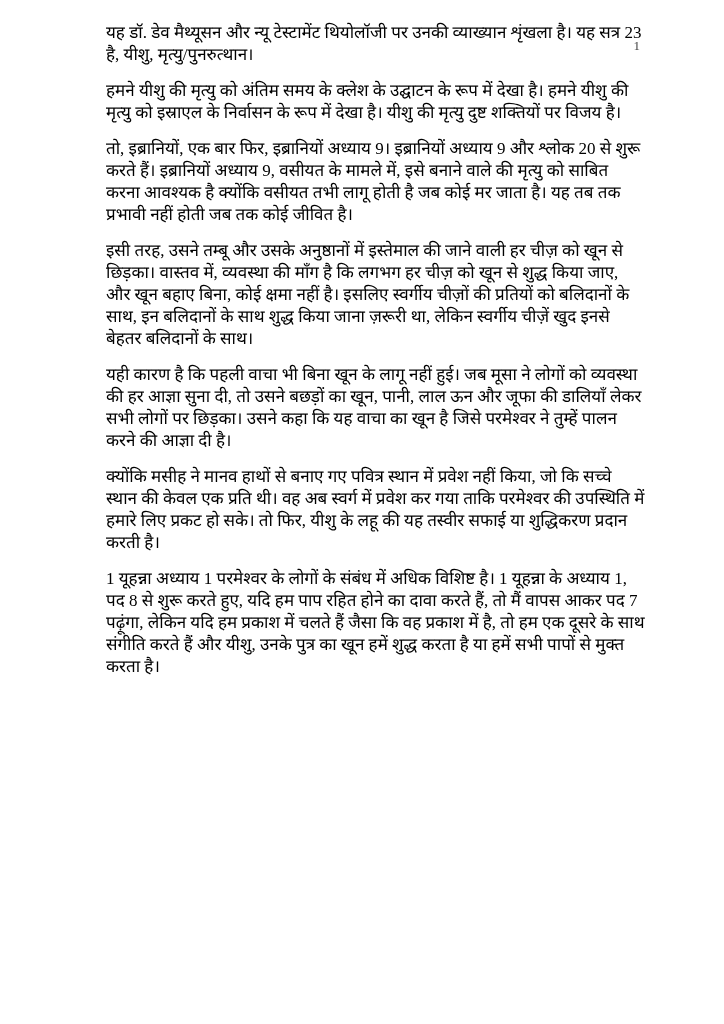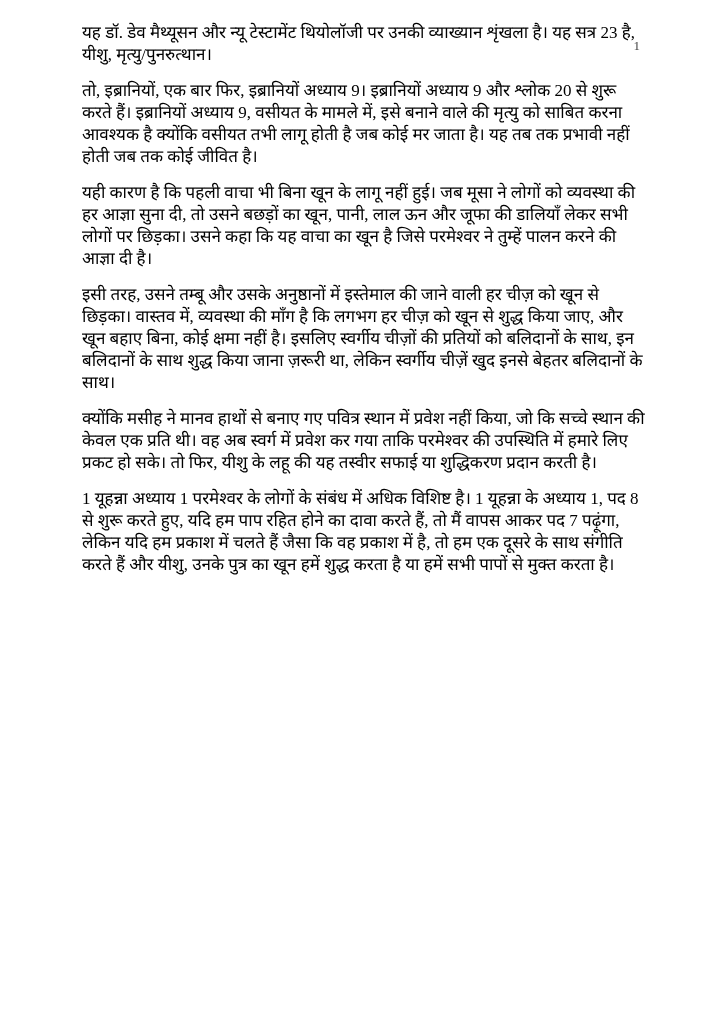--- a/index.html
+++ b/index.html
@@ -38,40 +38,41 @@
   }
   .copyright {
     margin-top: 6px;
     text-align: center;
     font-size: 16px;
     line-height: 20px;
     font-weight: 400;
     color: #000000;
   }
   .content {
-    margin: 22px 79px 0 82px;
+    margin: 22px 79px 0 106px;
     text-align: left;
   }
   .content p {
     margin: 0 0 14px 0;
     font-size: 17px;
     line-height: 22px;
     color: #000000;
   }
 </style>
 </head>
 <body>
 
 <div class="page">
 
   <div class="page-number">1</div>
 
 
   <main class="content">
     <p>यह डॉ. डेव मैथ्यूसन और न्यू टेस्टामेंट थियोलॉजी पर उनकी व्याख्यान शृंखला है। यह सत्र 23 है, यीशु, मृत्यु/पुनरुत्थान।</p>
+    <p>हमने यीशु की मृत्यु को अंतिम समय के क्लेश के उद्घाटन के रूप में देखा है। हमने यीशु की मृत्यु को इस्राएल के निर्वासन के रूप में देखा है। यीशु की मृत्यु दुष्ट शक्तियों पर विजय है।</p>
     <p>तो, इब्रानियों, एक बार फिर, इब्रानियों अध्याय 9। इब्रानियों अध्याय 9 और श्लोक 20 से शुरू करते हैं। इब्रानियों अध्याय 9, वसीयत के मामले में, इसे बनाने वाले की मृत्यु को साबित करना आवश्यक है क्योंकि वसीयत तभी लागू होती है जब कोई मर जाता है। यह तब तक प्रभावी नहीं होती जब तक कोई जीवित है।</p>
+    <p>इसी तरह, उसने तम्बू और उसके अनुष्ठानों में इस्तेमाल की जाने वाली हर चीज़ को खून से छिड़का। वास्तव में, व्यवस्था की माँग है कि लगभग हर चीज़ को खून से शुद्ध किया जाए, और खून बहाए बिना, कोई क्षमा नहीं है। इसलिए स्वर्गीय चीज़ों की प्रतियों को बलिदानों के साथ, इन बलिदानों के साथ शुद्ध किया जाना ज़रूरी था, लेकिन स्वर्गीय चीज़ें खुद इनसे बेहतर बलिदानों के साथ।</p>
     <p>यही कारण है कि पहली वाचा भी बिना खून के लागू नहीं हुई। जब मूसा ने लोगों को व्यवस्था की हर आज्ञा सुना दी, तो उसने बछड़ों का खून, पानी, लाल ऊन और जूफा की डालियाँ लेकर सभी लोगों पर छिड़का। उसने कहा कि यह वाचा का खून है जिसे परमेश्वर ने तुम्हें पालन करने की आज्ञा दी है।</p>
-    <p>इसी तरह, उसने तम्बू और उसके अनुष्ठानों में इस्तेमाल की जाने वाली हर चीज़ को खून से छिड़का। वास्तव में, व्यवस्था की माँग है कि लगभग हर चीज़ को खून से शुद्ध किया जाए, और खून बहाए बिना, कोई क्षमा नहीं है। इसलिए स्वर्गीय चीज़ों की प्रतियों को बलिदानों के साथ, इन बलिदानों के साथ शुद्ध किया जाना ज़रूरी था, लेकिन स्वर्गीय चीज़ें खुद इनसे बेहतर बलिदानों के साथ।</p>
     <p>क्योंकि मसीह ने मानव हाथों से बनाए गए पवित्र स्थान में प्रवेश नहीं किया, जो कि सच्चे स्थान की केवल एक प्रति थी। वह अब स्वर्ग में प्रवेश कर गया ताकि परमेश्वर की उपस्थिति में हमारे लिए प्रकट हो सके। तो फिर, यीशु के लहू की यह तस्वीर सफाई या शुद्धिकरण प्रदान करती है।</p>
     <p>1 यूहन्ना अध्याय 1 परमेश्वर के लोगों के संबंध में अधिक विशिष्ट है। 1 यूहन्ना के अध्याय 1, पद 8 से शुरू करते हुए, यदि हम पाप रहित होने का दावा करते हैं, तो मैं वापस आकर पद 7 पढ़ूंगा, लेकिन यदि हम प्रकाश में चलते हैं जैसा कि वह प्रकाश में है, तो हम एक दूसरे के साथ संगीति करते हैं और यीशु, उनके पुत्र का खून हमें शुद्ध करता है या हमें सभी पापों से मुक्त करता है।</p>
   </main>
 
 </div>
 
 </body></html>

